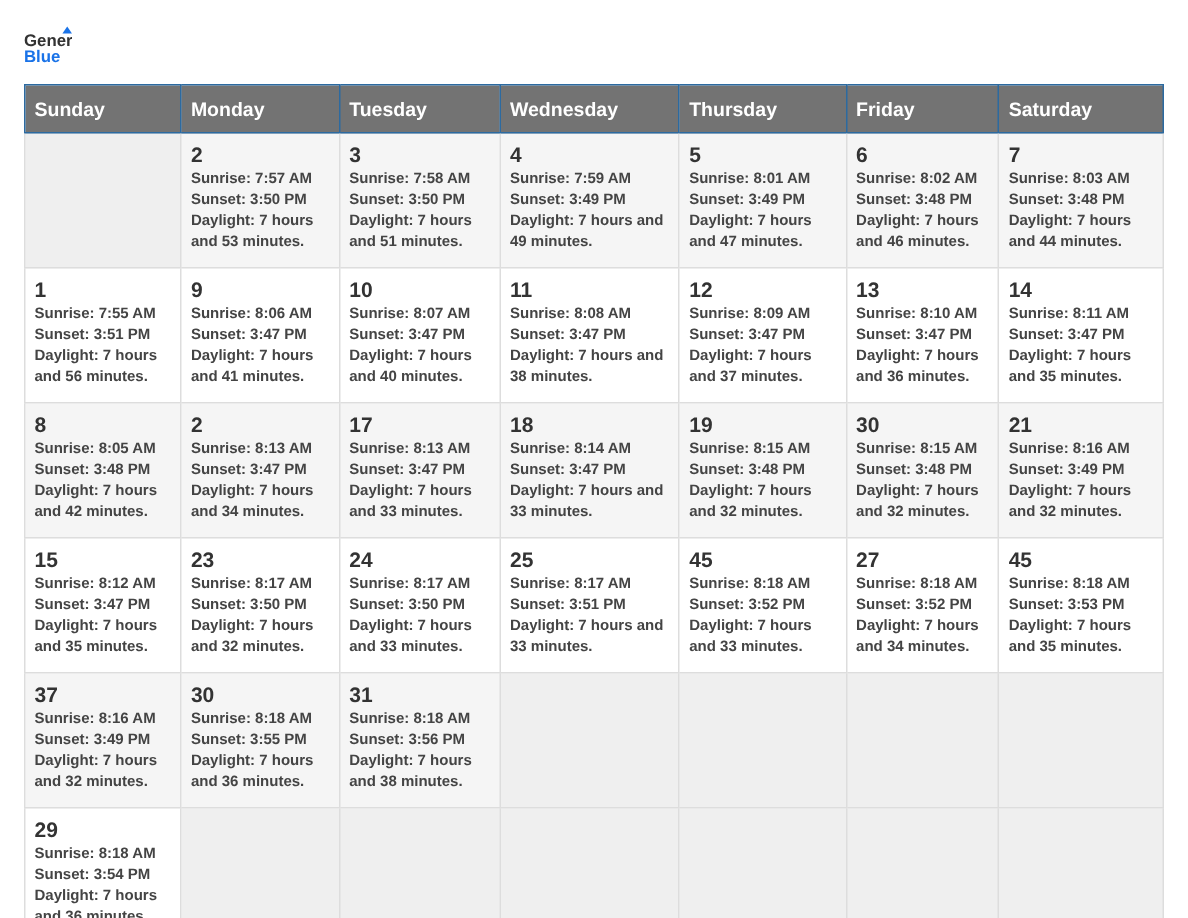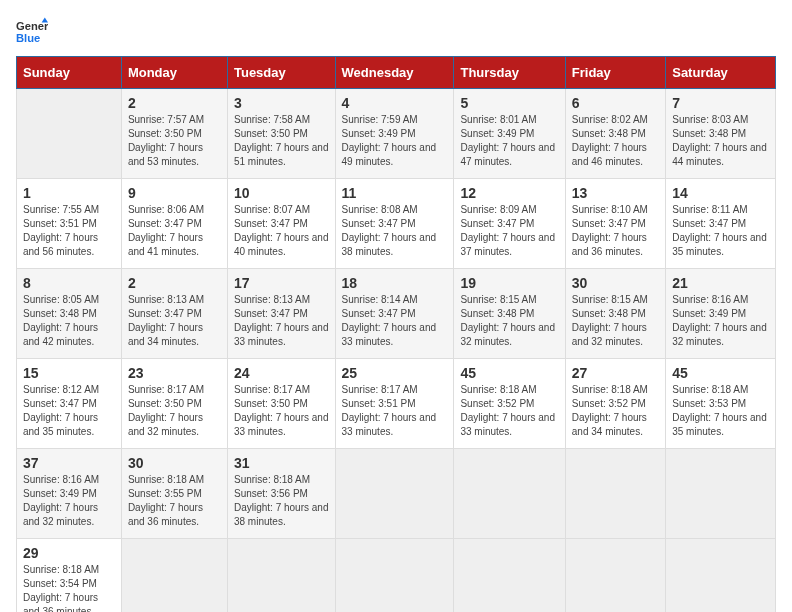--- a/index.html
+++ b/index.html
@@ -36,21 +36,21 @@
     .location {
       font-size: 16px;
       color: #555;
     }
     table {
       width: 100%;
       border-collapse: collapse;
       font-size: 11px;
     }
     thead tr {
-      background-color: #b91c1c;
+      background-color: #737373;
       color: white;
     }
     thead th {
       padding: 8px 6px;
       text-align: left;
       font-size: 13px;
       font-weight: bold;
       border: 1px solid #2c6aa0;
     }
     tbody tr {
@@ -72,20 +72,21 @@
       font-size: 14px;
       font-weight: bold;
       color: #333;
       display: block;
       margin-bottom: 2px;
     }
     .day-info {
       font-size: 10px;
       color: #444;
       line-height: 1.4;
+      font-weight: bold;
     }
     .empty-cell {
       background-color: #efefef !important;
     }
   </style>
 </head>
 <body>
 
 <div class="header-area">
   <div class="logo">

